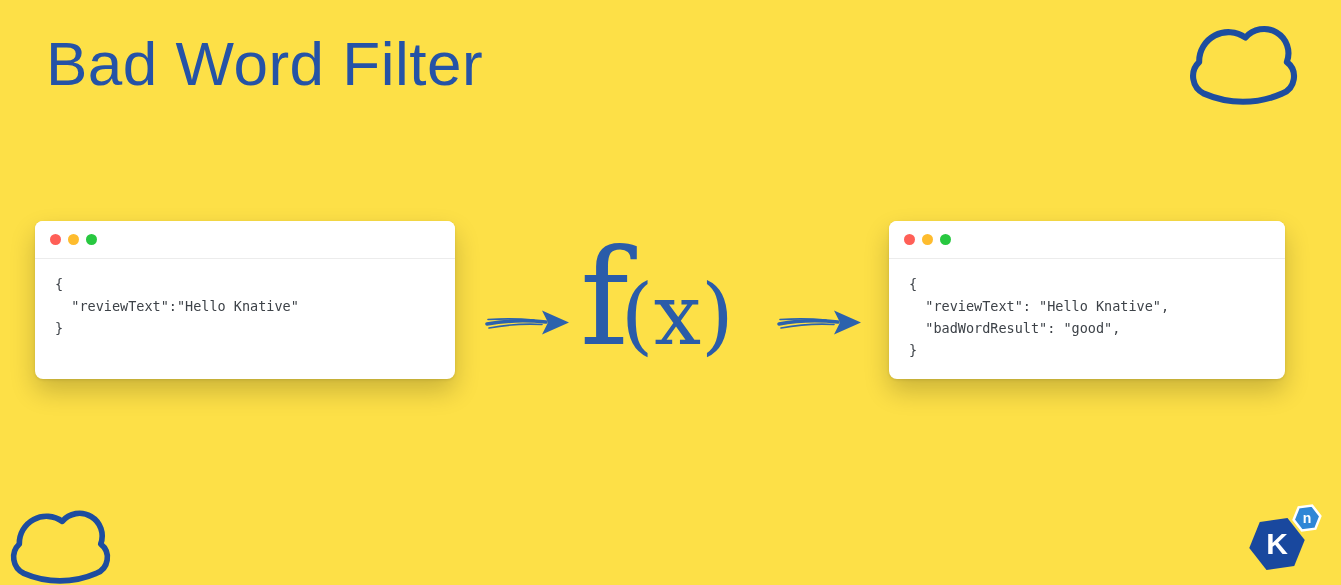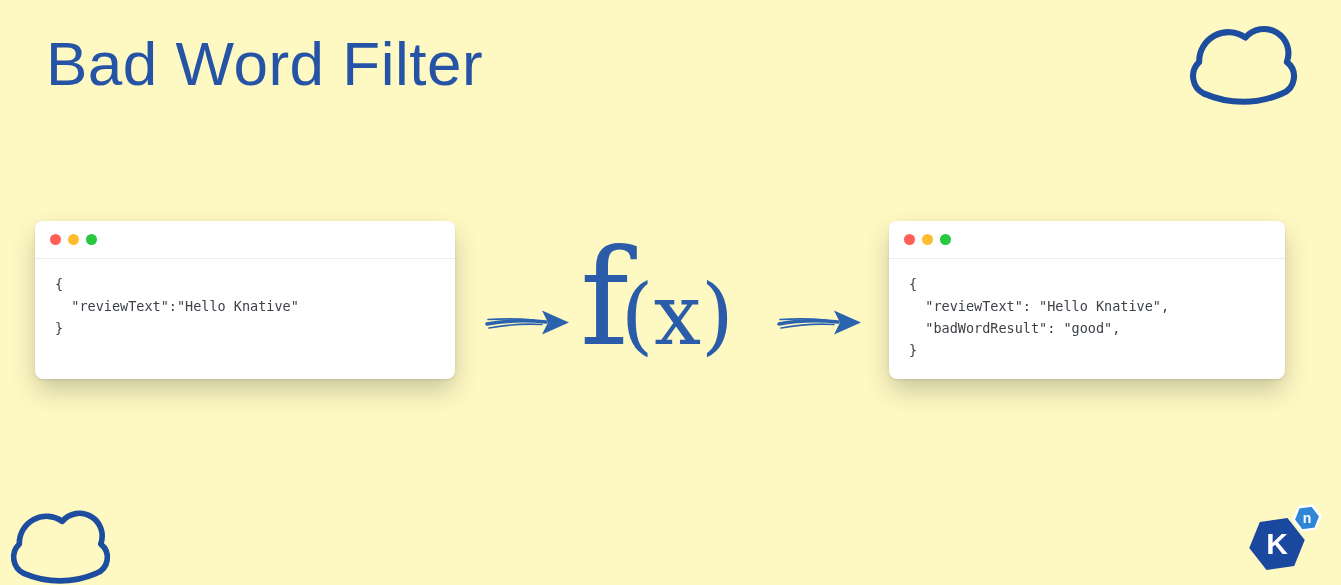--- a/index.html
+++ b/index.html
@@ -1,20 +1,20 @@
 <!DOCTYPE html>
 <html><head>
 <meta charset="utf-8">
 <style>
   html, body { margin: 0; padding: 0; background: #ffffff; }
   .slide {
     position: relative;
     width: 1341px;
     height: 585px;
-    background: #fef9c3;
+    background: #fde047;
     overflow: hidden;
     font-family: "Liberation Sans", sans-serif;
   }
 
   
   .title {
     position: absolute;
     left: 46px;
     top: 28px;
     margin: 0;

